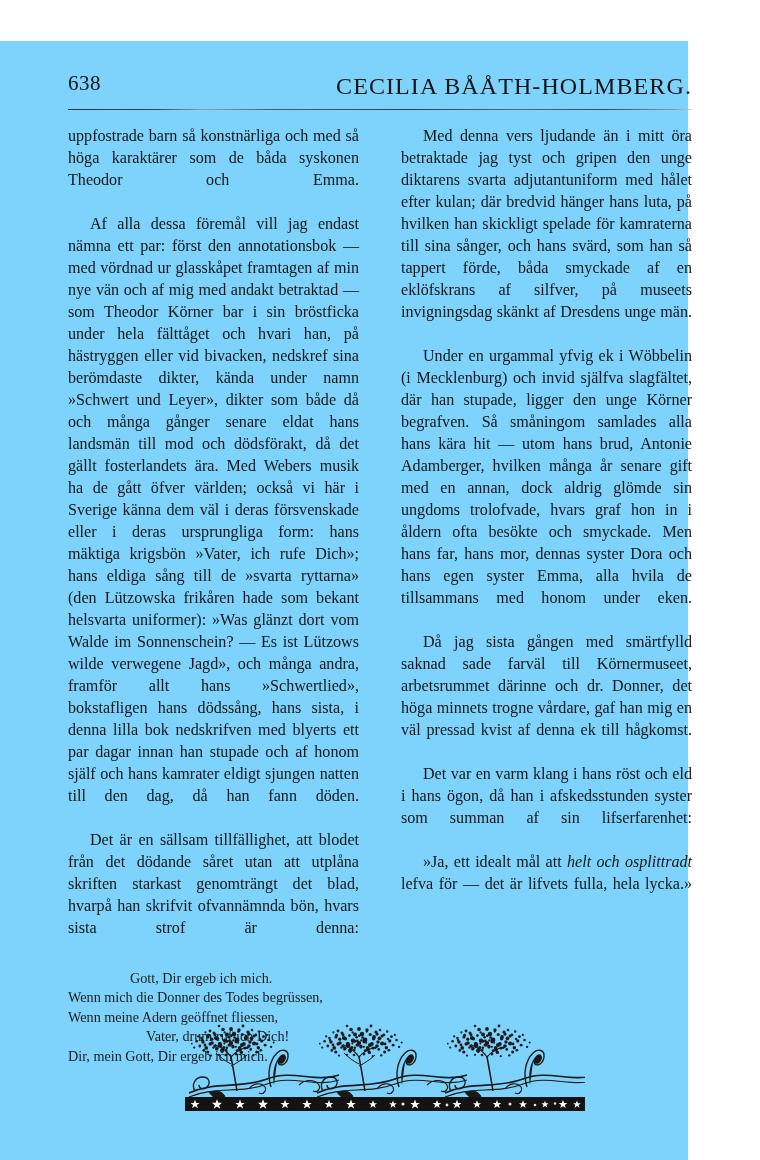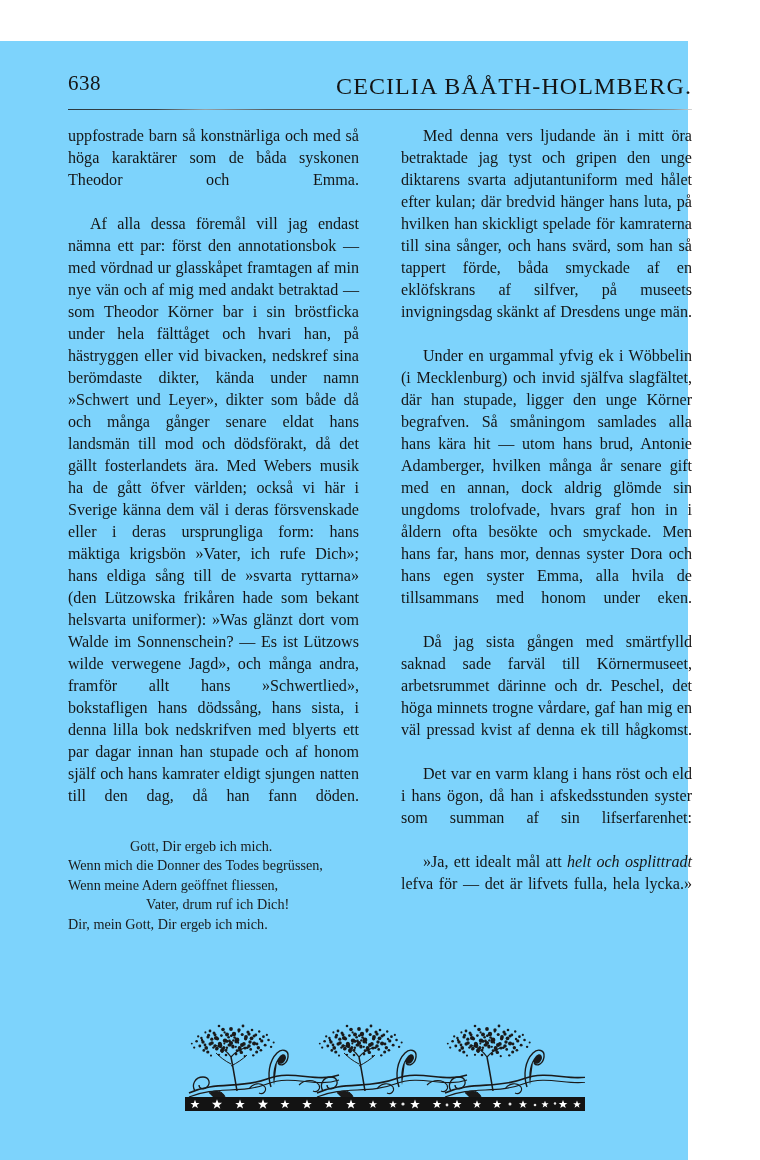--- a/index.html
+++ b/index.html
@@ -145,34 +145,35 @@
     <span class="folio">638</span>
     <span class="head-title">CECILIA BÅÅTH-HOLMBERG.</span>
   </div>
   <div class="head-rule"></div>
 
   <div class="columns">
 
     <div class="col">
       <p class="para noindent">uppfostrade barn så konstnärliga och med så höga karaktärer som de båda syskonen Theodor och Emma.</p>
       <p class="para">Af alla dessa föremål vill jag endast nämna ett par: först den annotationsbok — med vördnad ur glasskåpet framtagen af min nye vän och af mig med andakt betraktad — som Theodor Körner bar i sin bröstficka under hela fälttåget och hvari han, på hästryggen eller vid bivacken, nedskref sina berömdaste dikter, kända under namn »Schwert und Leyer», dikter som både då och många gånger senare eldat hans landsmän till mod och dödsförakt, då det gällt fosterlandets ära. Med Webers musik ha de gått öfver världen; också vi här i Sverige känna dem väl i deras försvenskade eller i deras ursprungliga form: hans mäktiga krigsbön »Vater, ich rufe Dich»; hans eldiga sång till de »svarta ryttarna» (den Lützowska frikåren hade som bekant helsvarta uniformer): »Was glänzt dort vom Walde im Sonnenschein? — Es ist Lützows wilde verwegene Jagd», och många andra, framför allt hans »Schwertlied», bokstafligen hans dödssång, hans sista, i denna lilla bok nedskrifven med blyerts ett par dagar innan han stupade och af honom själf och hans kamrater eldigt sjungen natten till den dag, då han fann döden.</p>
+      <p class="para">Det är en sällsam tillfällighet, att blodet från det dödande såret utan att utplåna skriften starkast genomträngt det blad, hvarpå han skrifvit ofvannämnda bön, hvars sista strof är denna:</p>
 
       <div class="verse">
         <div class="vline indent1">Gott, Dir ergeb ich mich.</div>
         <div class="vline">Wenn mich die Donner des Todes begrüssen,</div>
         <div class="vline">Wenn meine Adern geöffnet fliessen,</div>
         <div class="vline indent2">Vater, drum ruf ich Dich!</div>
         <div class="vline">Dir, mein Gott, Dir ergeb ich mich.</div>
       </div>
     </div>
 
     <div class="col">
       <p class="para">Med denna vers ljudande än i mitt öra betraktade jag tyst och gripen den unge diktarens svarta adjutantuniform med hålet efter kulan; där bredvid hänger hans luta, på hvilken han skickligt spelade för kamraterna till sina sånger, och hans svärd, som han så tappert förde, båda smyckade af en eklöfskrans af silfver, på museets invigningsdag skänkt af Dresdens unge män.</p>
       <p class="para">Under en urgammal yfvig ek i Wöbbelin (i Mecklenburg) och invid själfva slagfältet, där han stupade, ligger den unge Körner begrafven. Så småningom samlades alla hans kära hit — utom hans brud, Antonie Adamberger, hvilken många år senare gift med en annan, dock aldrig glömde sin ungdoms trolofvade, hvars graf hon in i åldern ofta besökte och smyckade. Men hans far, hans mor, dennas syster Dora och hans egen syster Emma, alla hvila de tillsammans med honom under eken.</p>
-      <p class="para">Då jag sista gången med smärtfylld saknad sade farväl till Körnermuseet, arbetsrummet därinne och dr. Peschel, det höga minnets trogne vårdare, gaf han mig en väl pressad kvist af denna ek till hågkomst.</p>
+      <p class="para">Då jag sista gången med smärtfylld saknad sade farväl till Körnermuseet, arbetsrummet därinne och dr. Donner, det höga minnets trogne vårdare, gaf han mig en väl pressad kvist af denna ek till hågkomst.</p>
       <p class="para">Det var en varm klang i hans röst och eld i hans ögon, då han i afskedsstunden syster som summan af sin lifserfarenhet:</p>
       <p class="para"><span>»Ja, ett idealt mål att </span><em class="it">helt och osplittradt</em><span> lefva för — det är lifvets fulla, hela lycka.»</span></p>
     </div>
 
   </div>
 
   <div class="ornament-wrap">
     <svg viewBox="0 0 400 92" xmlns="http://www.w3.org/2000/svg">
       <defs>
         <g id="blossomcluster">

